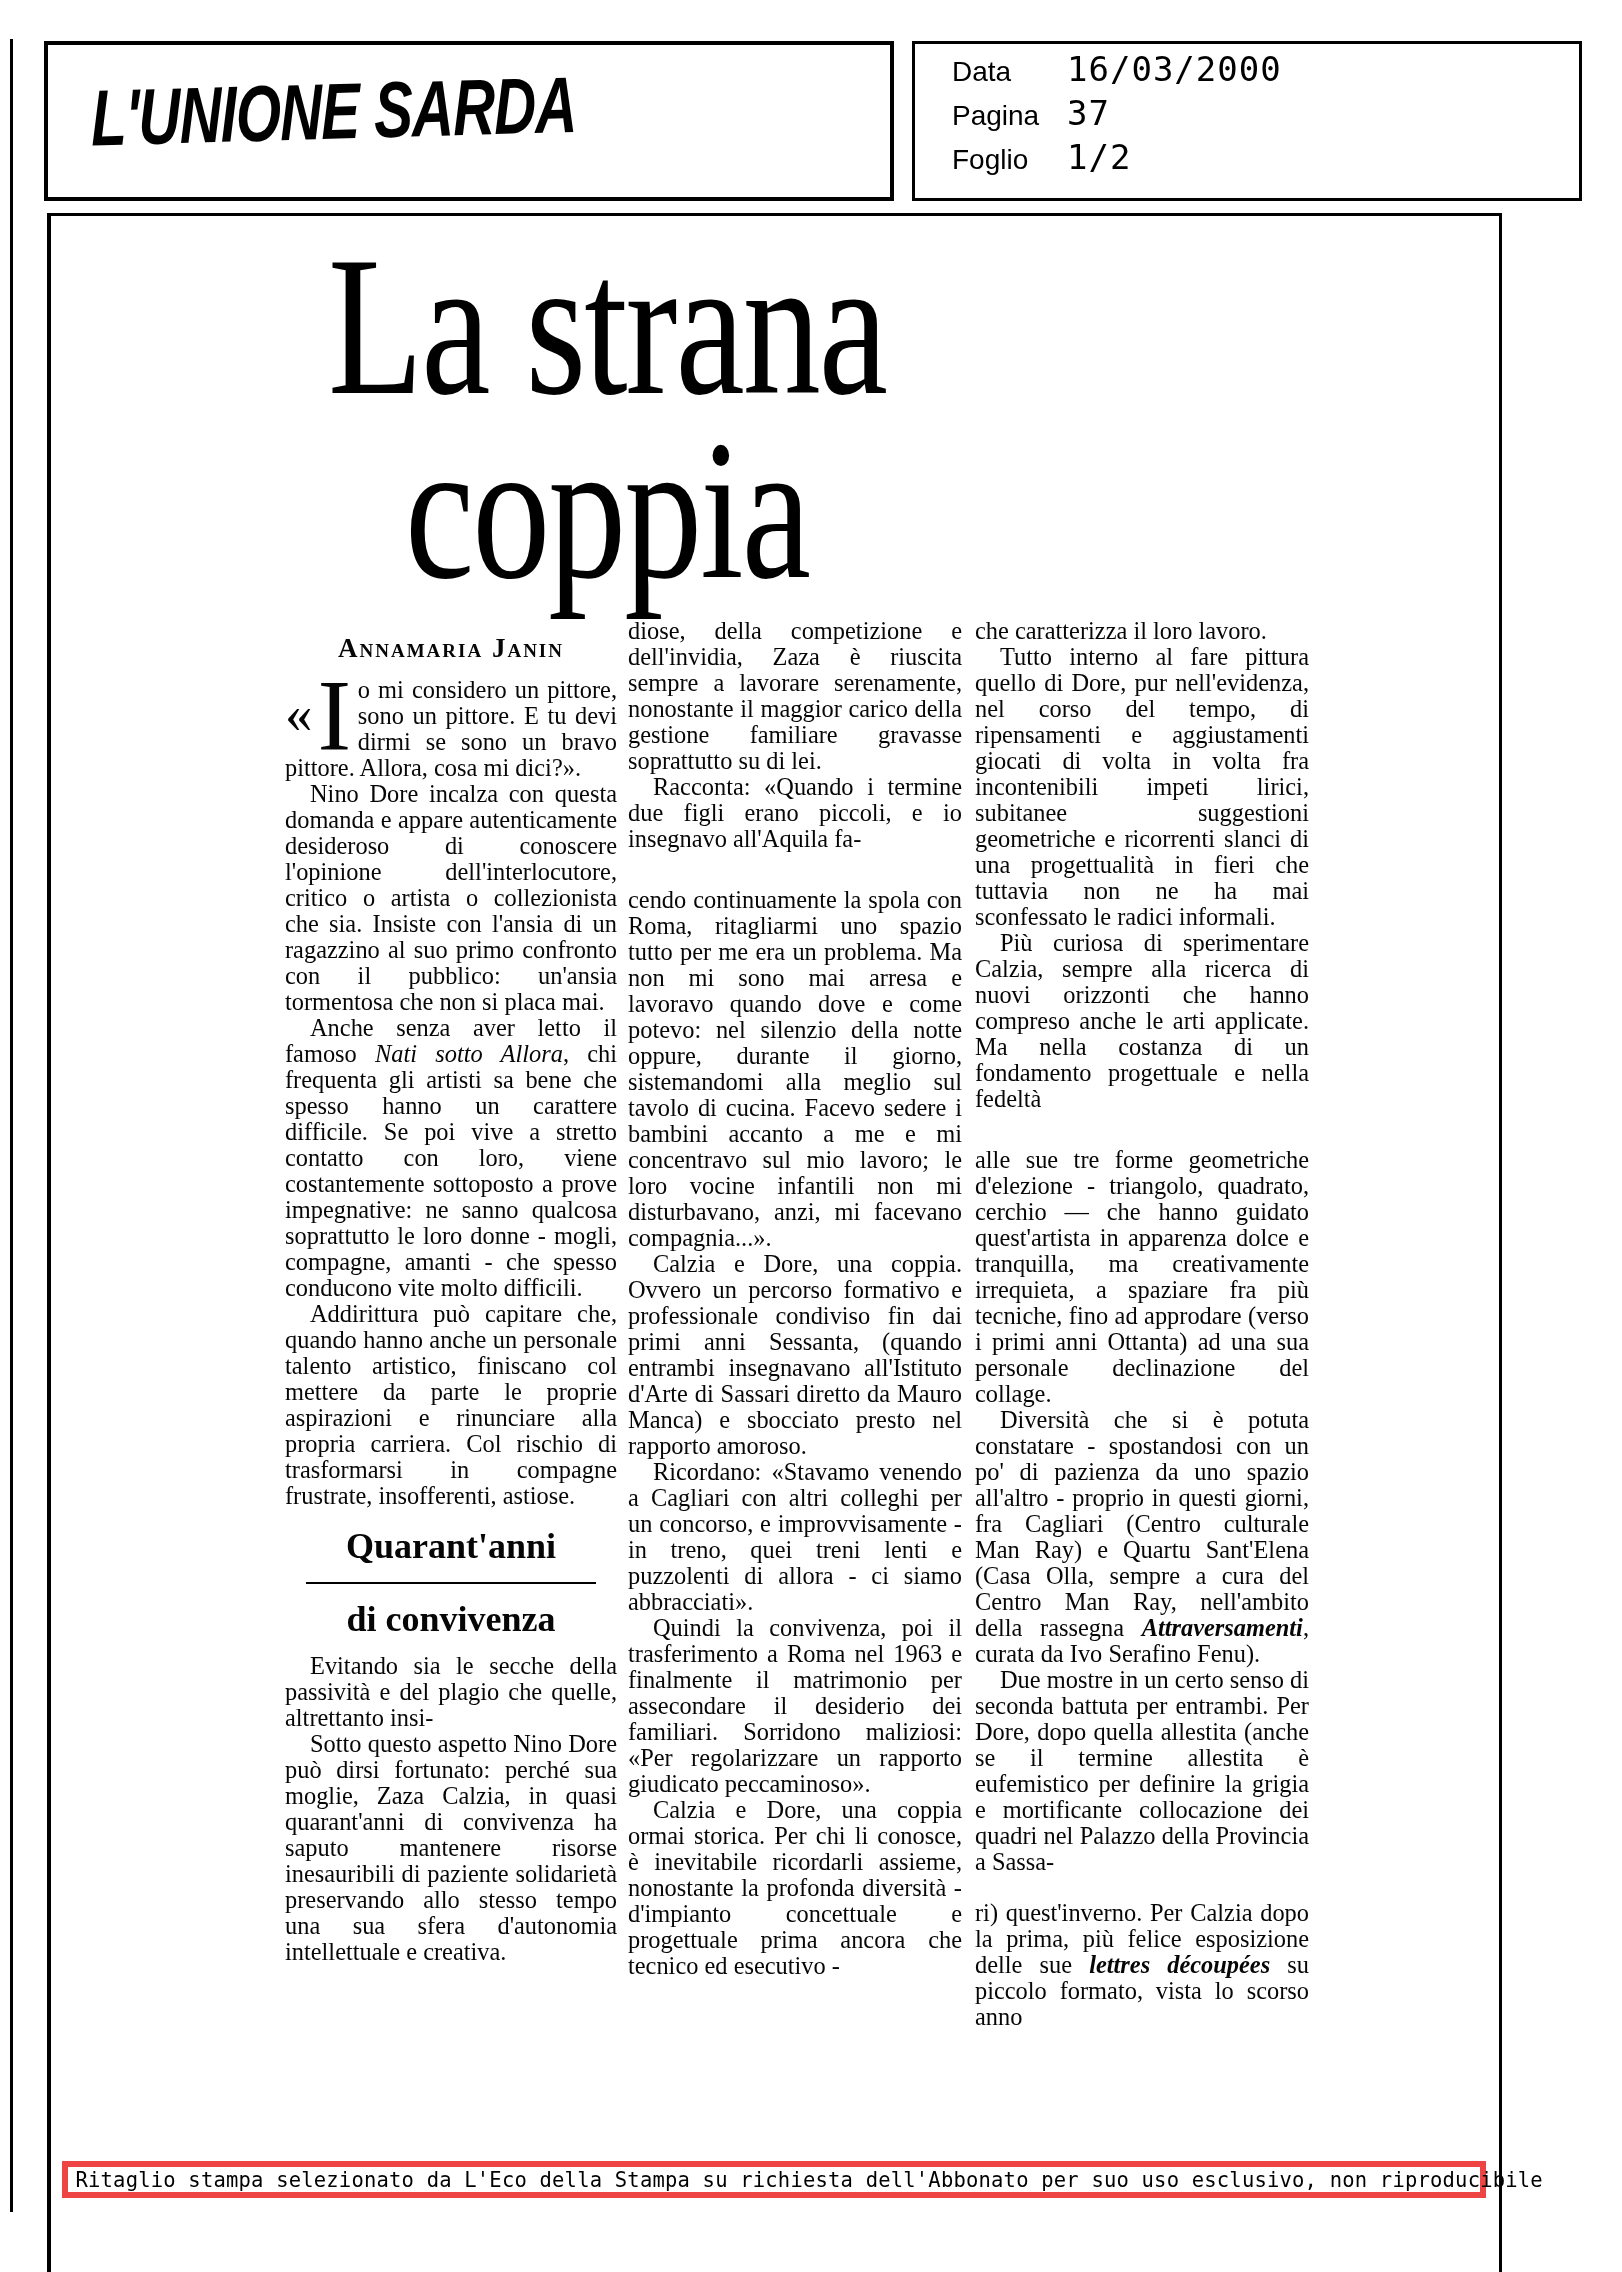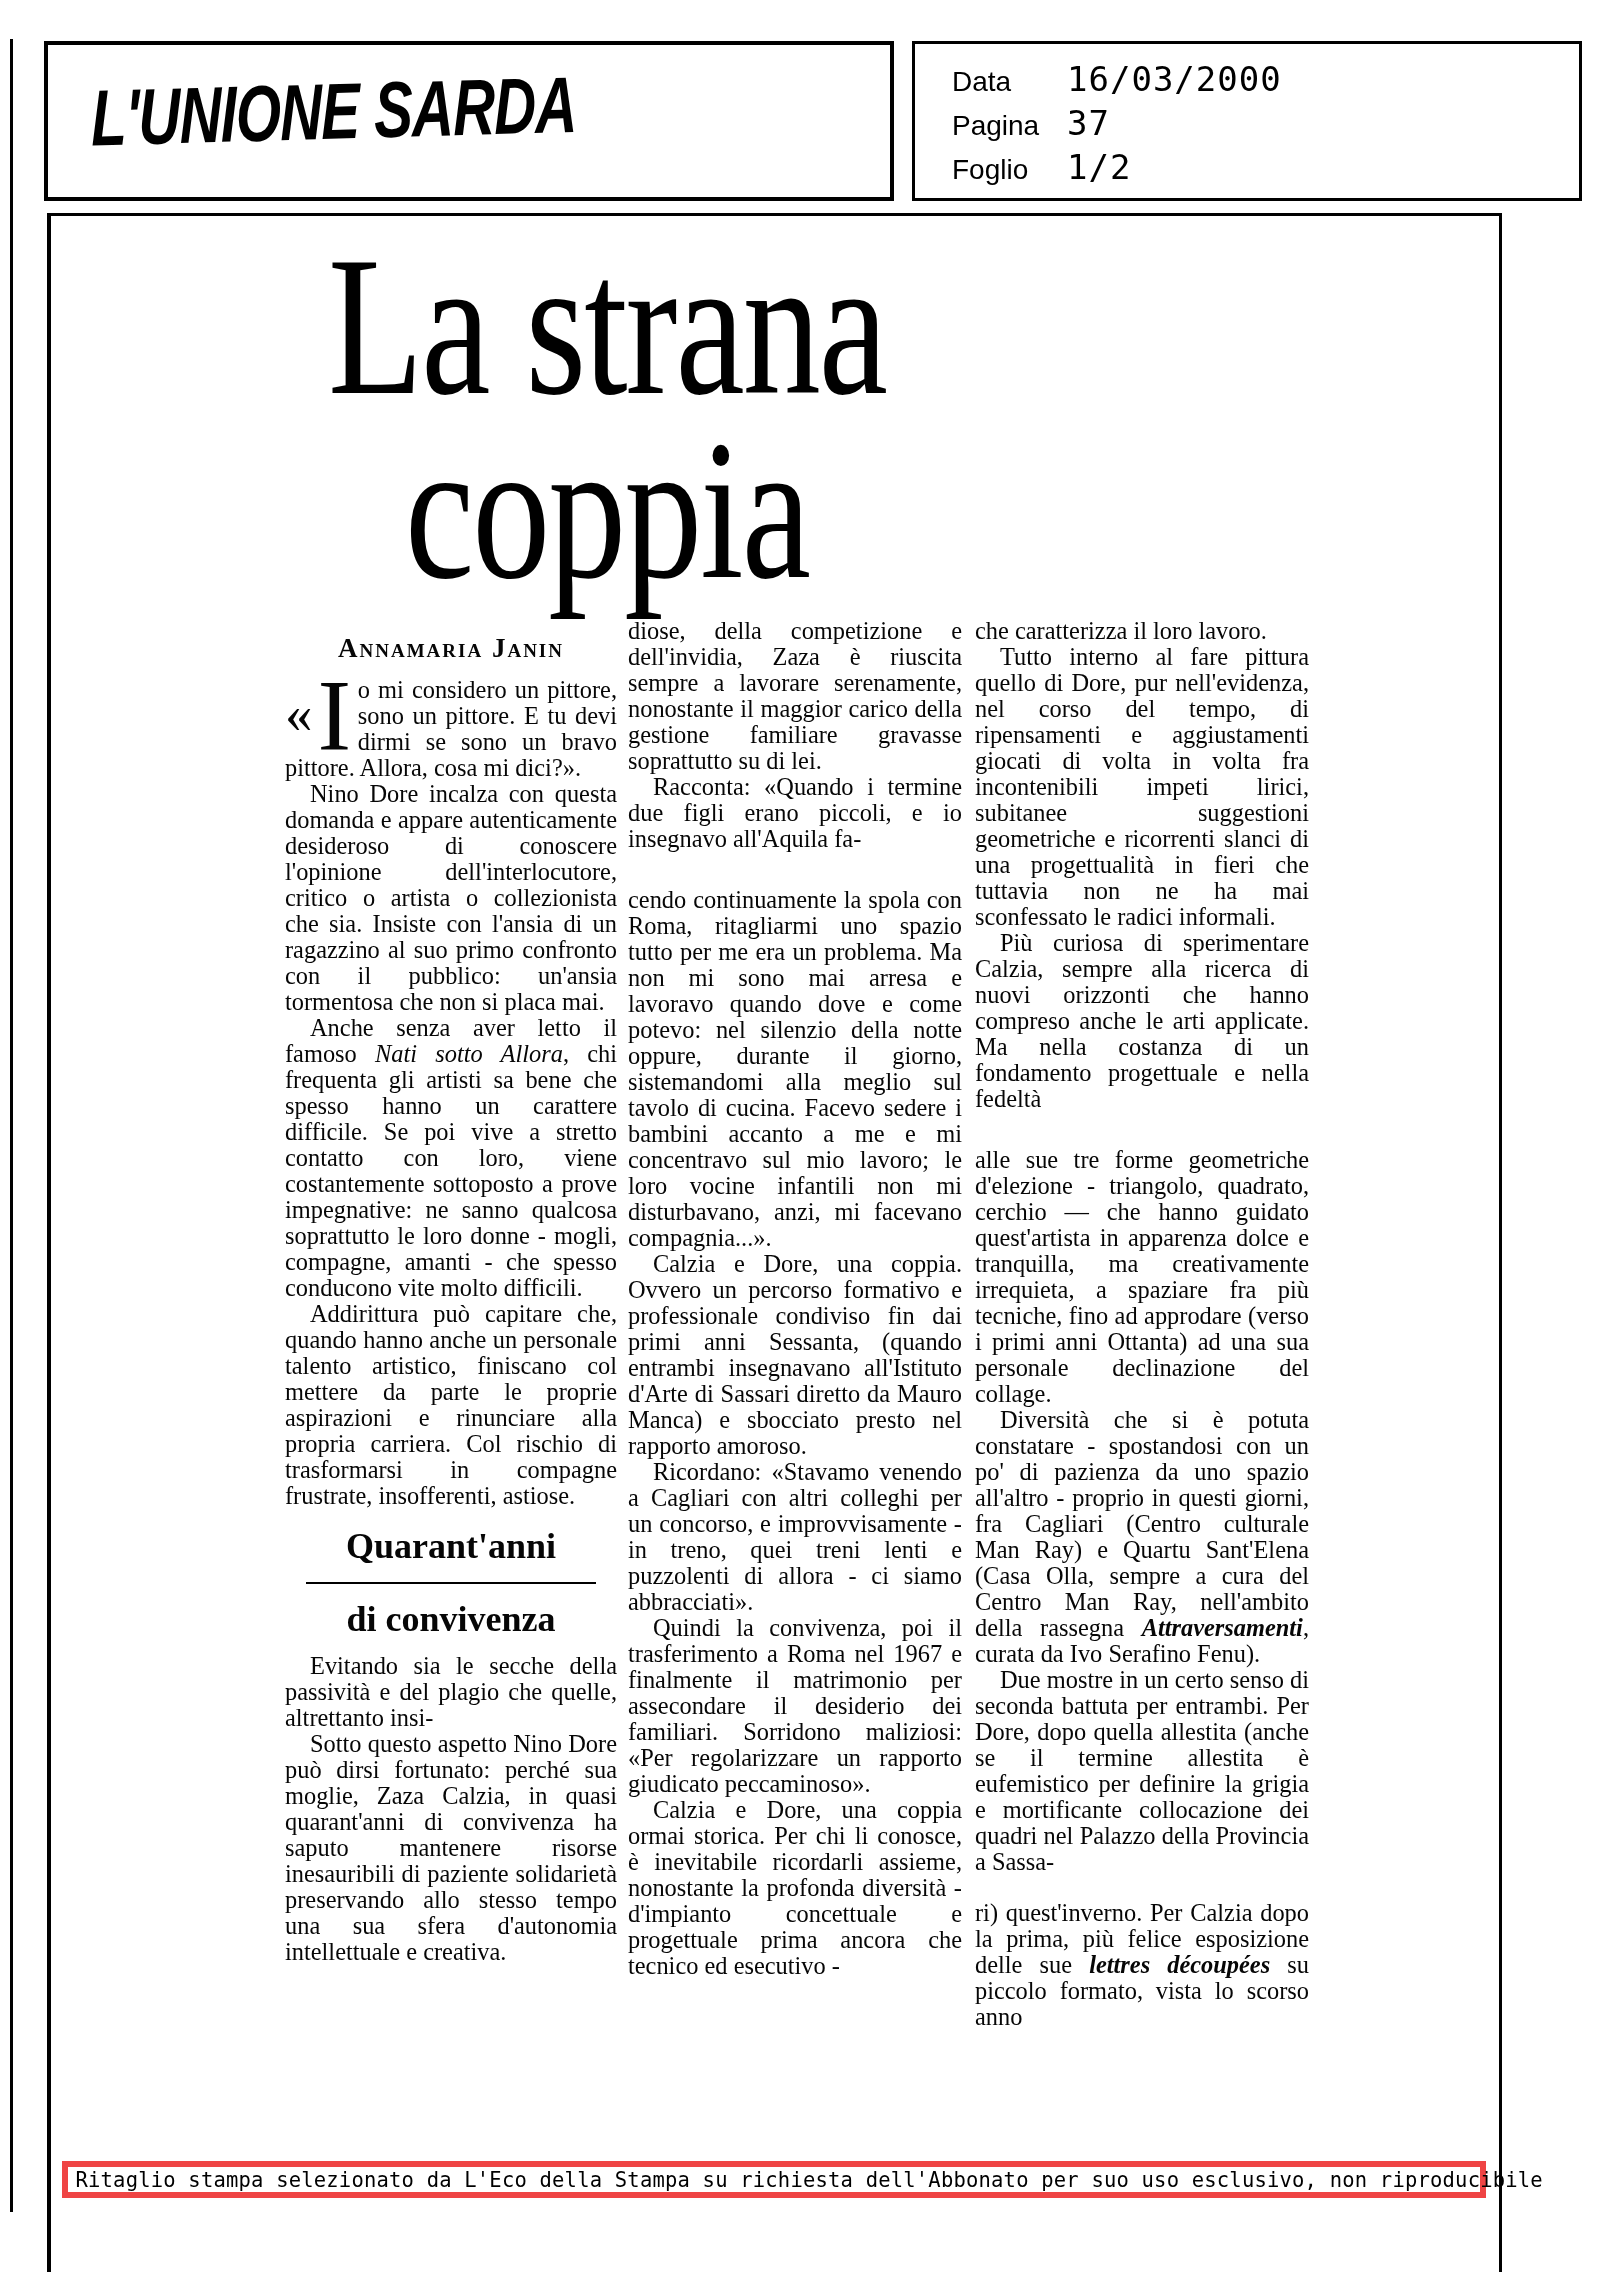--- a/index.html
+++ b/index.html
@@ -20,21 +20,21 @@
     position:absolute; left:43px; top:39px;
     font-family:"Liberation Sans", sans-serif;
     font-weight:bold; font-style:italic;
     font-size:60px; letter-spacing:-1px; white-space:nowrap;
     transform:scaleY(1.32) scaleX(0.97) rotate(-1.2deg);
     transform-origin:left center;
   }
   .meta-box {
     position:absolute; left:912px; top:41px; width:670px; height:160px;
     border:3.9px solid #000; box-sizing:border-box;
-    padding:15px 0 0 37px;
+    padding:5px 0 0 37px;
   }
   .meta-row { display:flex; align-items:baseline; height:44px; }
   .meta-label {
     width:115px; font-family:"Liberation Sans", sans-serif; font-size:28px;
   }
   .meta-value {
     font-family:"DejaVu Sans Mono", monospace; font-size:34px; letter-spacing:1px;
   }
 
   
@@ -151,21 +151,21 @@
       <p class="para">Evitando sia le secche della passività e del plagio che quelle, altrettanto insi-</p>
       <p class="para">Sotto questo aspetto Nino Dore può dirsi fortunato: perché sua moglie, Zaza Calzia, in quasi quarant'anni di convivenza ha saputo mantenere risorse inesauribili di paziente solidarietà preservando allo stesso tempo una sua sfera d'autonomia intellettuale e creativa.</p>
     </div>
 
     <div class="col col2">
       <p class="para noindent">diose, della competizione e dell'invidia, Zaza è riuscita sempre a lavorare serenamente, nonostante il maggior carico della gestione familiare gravasse soprattutto su di lei.</p>
       <p class="para">Racconta: «Quando i termine due figli erano piccoli, e io insegnavo all'Aquila fa-</p>
       <p class="para noindent gap">cendo continuamente la spola con Roma, ritagliarmi uno spazio tutto per me era un problema. Ma non mi sono mai arresa e lavoravo quando dove e come potevo: nel silenzio della notte oppure, durante il giorno, sistemandomi alla meglio sul tavolo di cucina. Facevo sedere i bambini accanto a me e mi concentravo sul mio lavoro; le loro vocine infantili non mi disturbavano, anzi, mi facevano compagnia...».</p>
       <p class="para">Calzia e Dore, una coppia. Ovvero un percorso formativo e professionale condiviso fin dai primi anni Sessanta, (quando entrambi insegnavano all'Istituto d'Arte di Sassari diretto da Mauro Manca) e sbocciato presto nel rapporto amoroso.</p>
       <p class="para">Ricordano: «Stavamo venendo a Cagliari con altri colleghi per un concorso, e improvvisamente - in treno, quei treni lenti e puzzolenti di allora - ci siamo abbracciati».</p>
-      <p class="para">Quindi la convivenza, poi il trasferimento a Roma nel 1967 e finalmente il matrimonio per assecondare il desiderio dei familiari. Sorridono maliziosi: «Per regolarizzare un rapporto giudicato peccaminoso».</p>
+      <p class="para">Quindi la convivenza, poi il trasferimento a Roma nel 1963 e finalmente il matrimonio per assecondare il desiderio dei familiari. Sorridono maliziosi: «Per regolarizzare un rapporto giudicato peccaminoso».</p>
       <p class="para">Calzia e Dore, una coppia ormai storica. Per chi li conosce, è inevitabile ricordarli assieme, nonostante la profonda diversità - d'impianto concettuale e progettuale prima ancora che tecnico ed esecutivo -</p>
     </div>
 
     <div class="col col3">
       <p class="para noindent">che caratterizza il loro lavoro.</p>
       <p class="para">Tutto interno al fare pittura quello di Dore, pur nell'evidenza, nel corso del tempo, di ripensamenti e aggiustamenti giocati di volta in volta fra incontenibili impeti lirici, subitanee suggestioni geometriche e ricorrenti slanci di una progettualità in fieri che tuttavia non ne ha mai sconfessato le radici informali.</p>
       <p class="para">Più curiosa di sperimentare Calzia, sempre alla ricerca di nuovi orizzonti che hanno compreso anche le arti applicate. Ma nella costanza di un fondamento progettuale e nella fedeltà</p>
       <p class="para noindent gap">alle sue tre forme geometriche d'elezione - triangolo, quadrato, cerchio — che hanno guidato quest'artista in apparenza dolce e tranquilla, ma creativamente irrequieta, a spaziare fra più tecniche, fino ad approdare (verso i primi anni Ottanta) ad una sua personale declinazione del collage.</p>
       <p class="para">Diversità che si è potuta constatare - spostandosi con un po' di pazienza da uno spazio all'altro - proprio in questi giorni, fra Cagliari (Centro culturale Man Ray) e Quartu Sant'Elena (Casa Olla, sempre a cura del Centro Man Ray, nell'ambito della rassegna <i><b>Attraversamenti</b></i>, curata da Ivo Serafino Fenu).</p>
       <p class="para">Due mostre in un certo senso di seconda battuta per entrambi. Per Dore, dopo quella allestita (anche se il termine allestita è eufemistico per definire la grigia e mortificante collocazione dei quadri nel Palazzo della Provincia a Sassa-</p>

